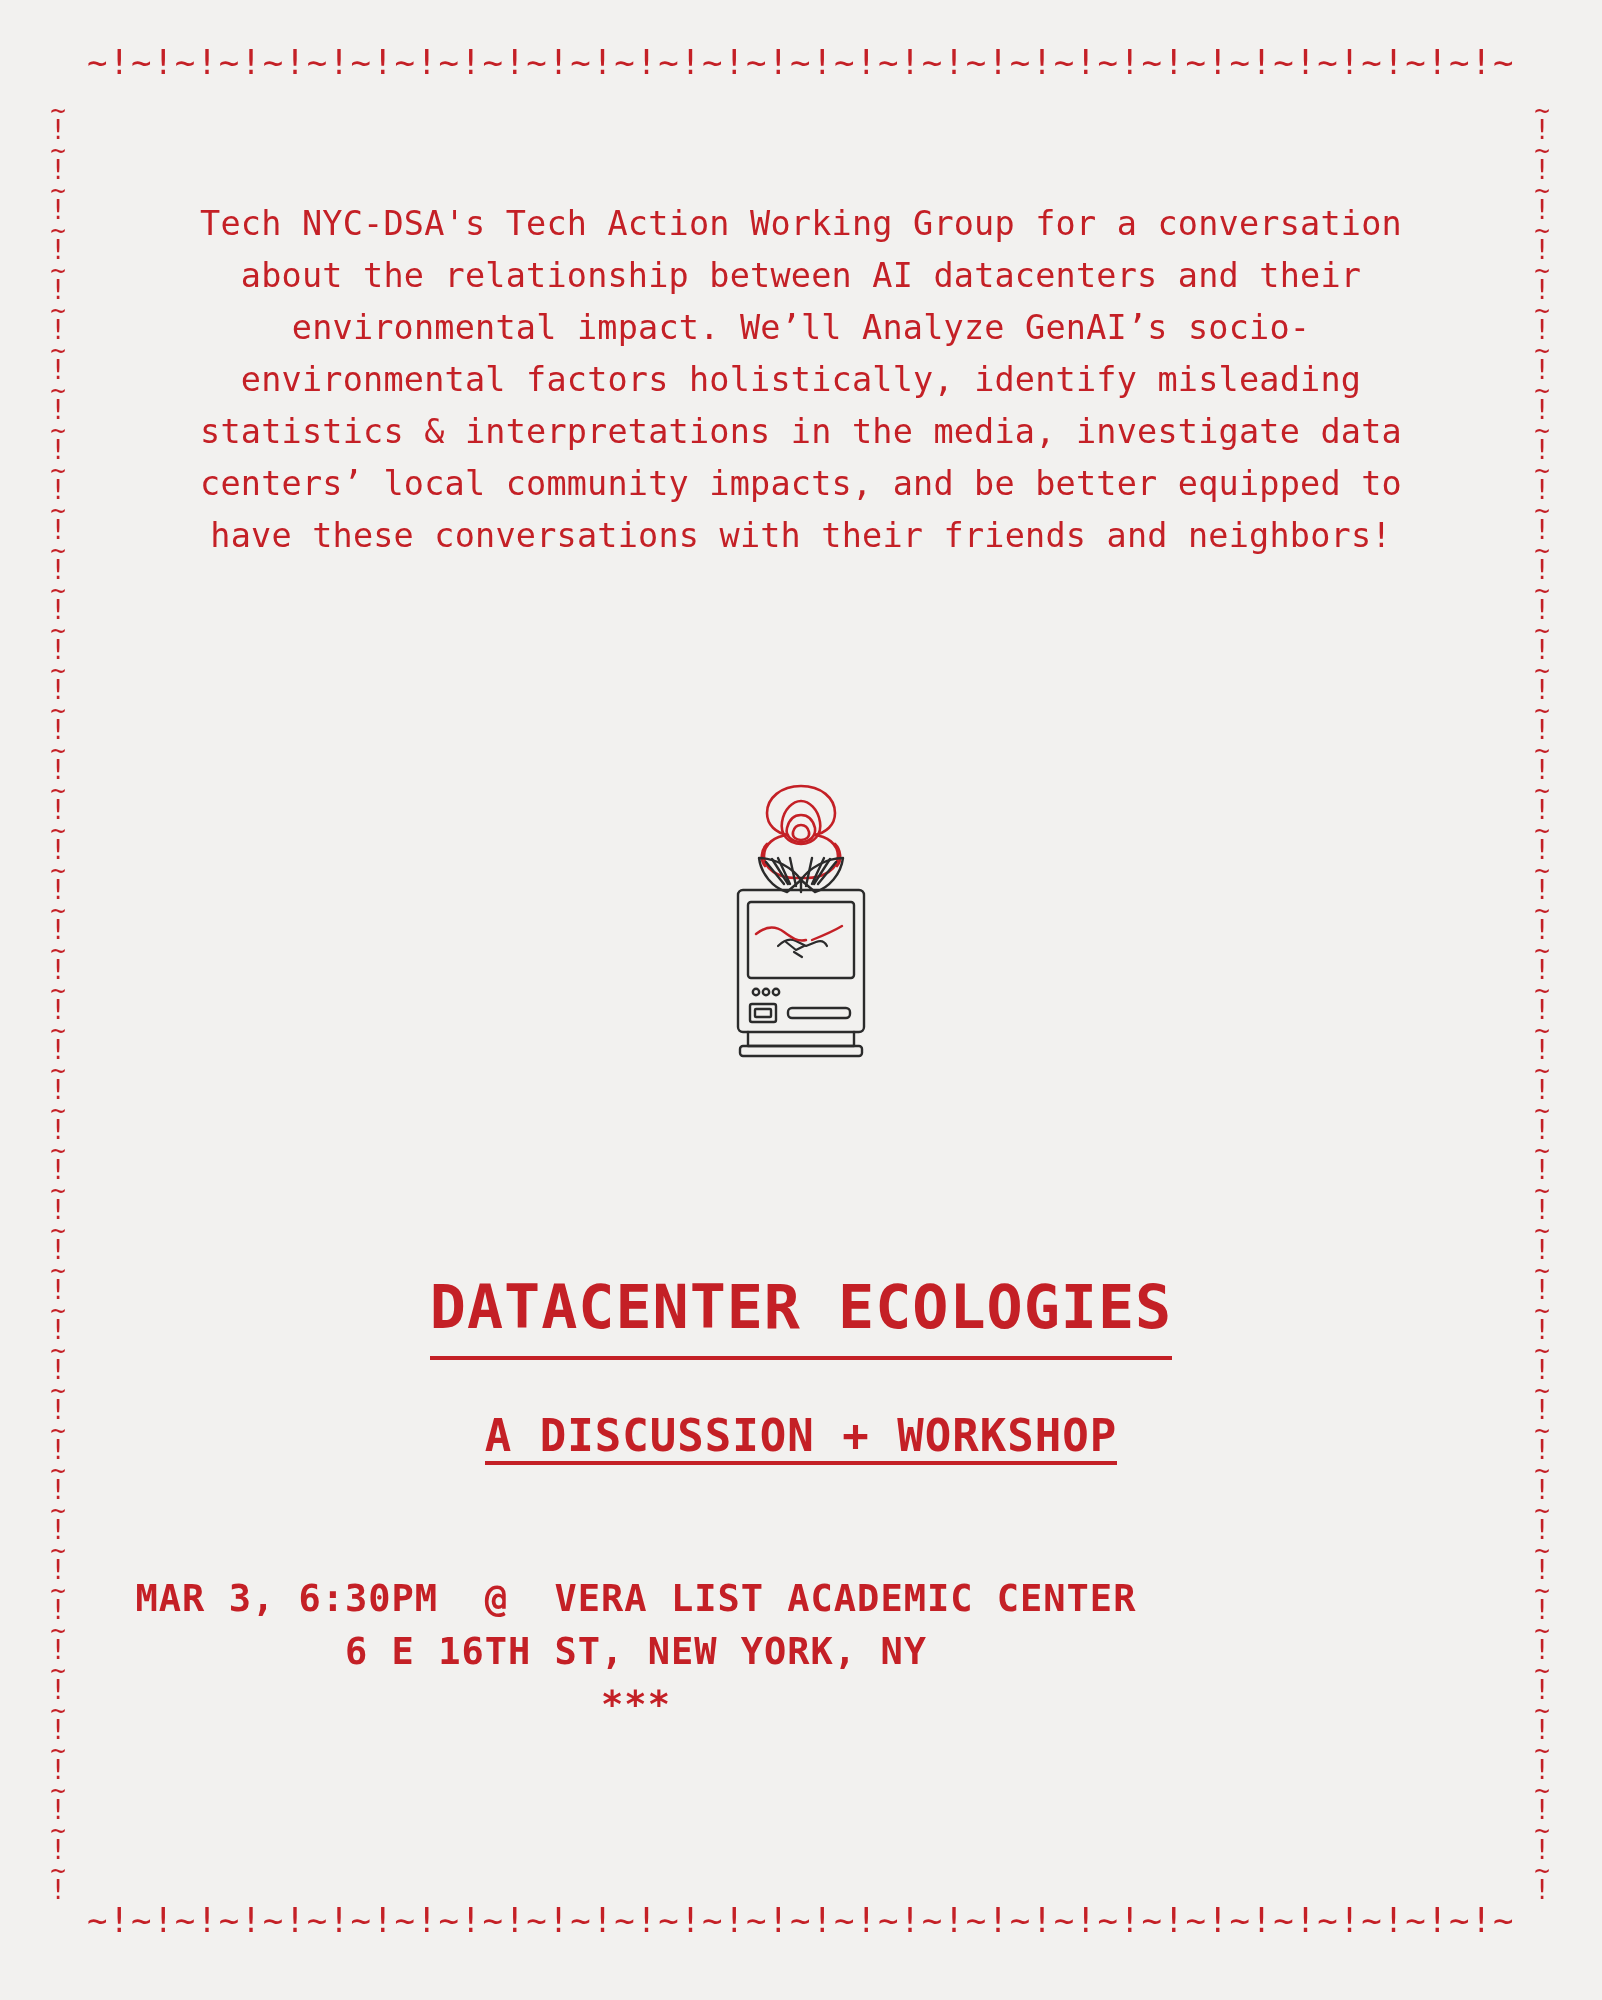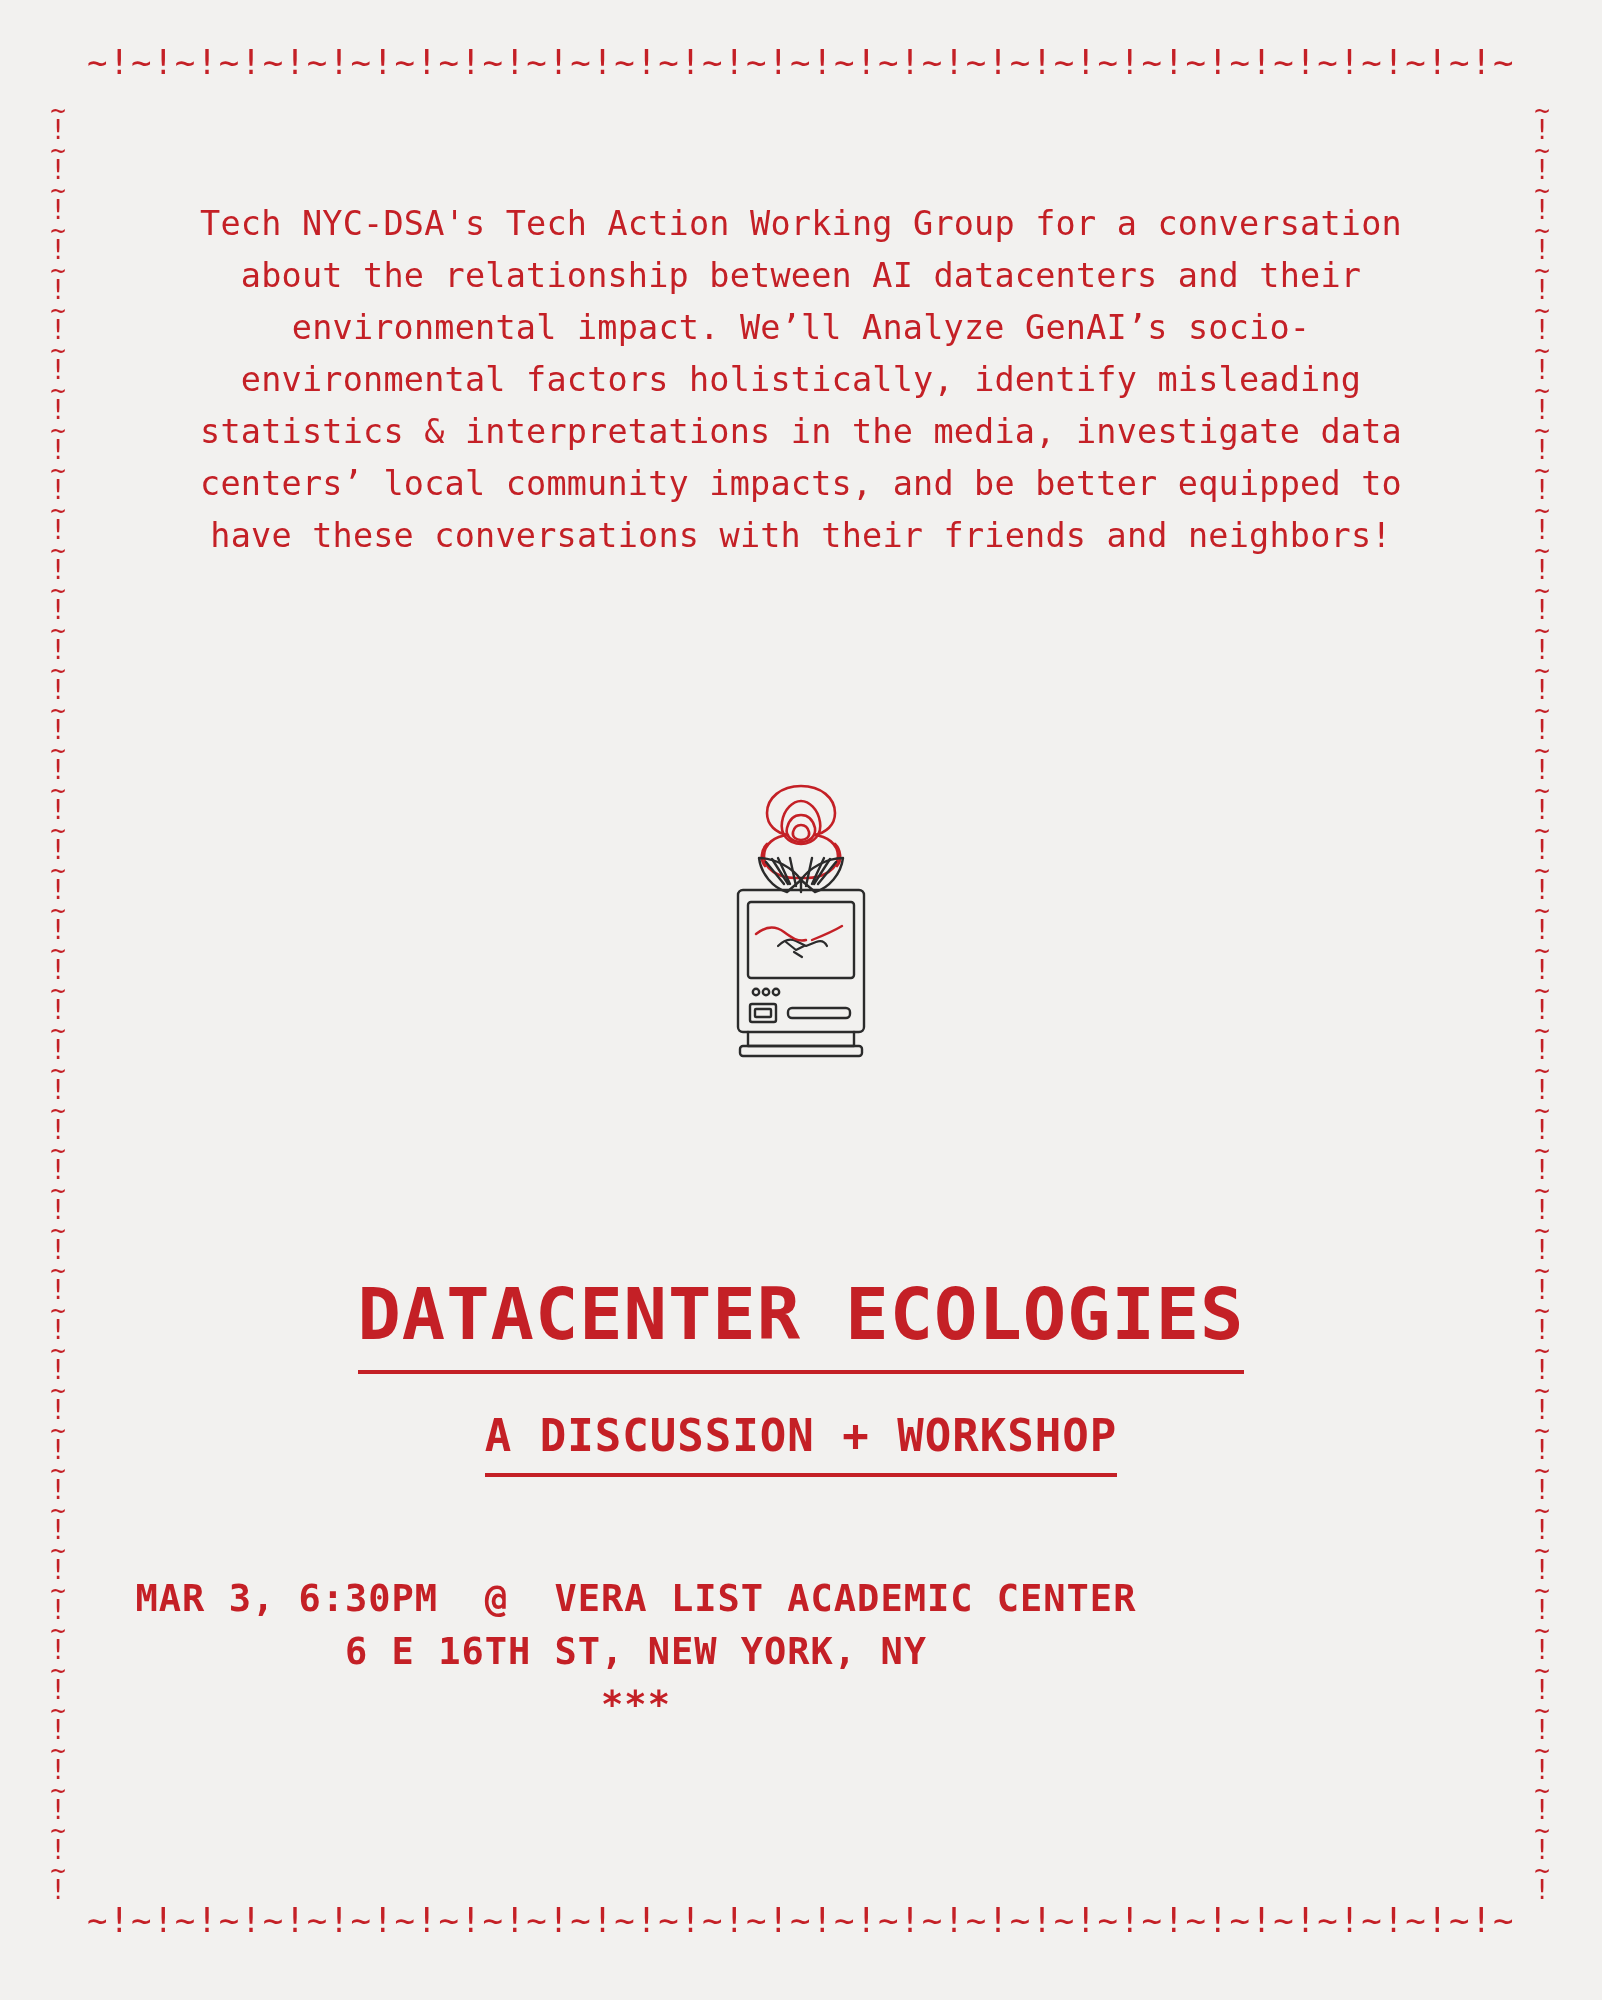--- a/index.html
+++ b/index.html
@@ -84,21 +84,21 @@
 
   
   .title {
     position: absolute;
     top: 1272px;
     left: 0;
     width: 1602px;
     text-align: center;
     font-family: "DejaVu Sans Mono", monospace;
     font-weight: bold;
-    font-size: 72px;
+    font-size: 60px;
     letter-spacing: 1px;
     color: #c42026;
   }
   .title .inner {
     display: inline-block;
     border-bottom: 4px solid #c42026;
     padding-bottom: 14px;
   }
   .subtitle {
     position: absolute;
@@ -108,21 +108,20 @@
     text-align: center;
     font-family: "DejaVu Sans Mono", monospace;
     font-weight: bold;
     font-size: 44px;
     letter-spacing: 1px;
     color: #c42026;
   }
   .subtitle .inner {
     display: inline-block;
     border-bottom: 4px solid #c42026;
-    padding-bottom: 12px;
   }
 
   
   .details {
     position: absolute;
     top: 1572px;
     left: 0;
     width: 1272px;
     text-align: center;
     font-family: "DejaVu Sans Mono", monospace;

